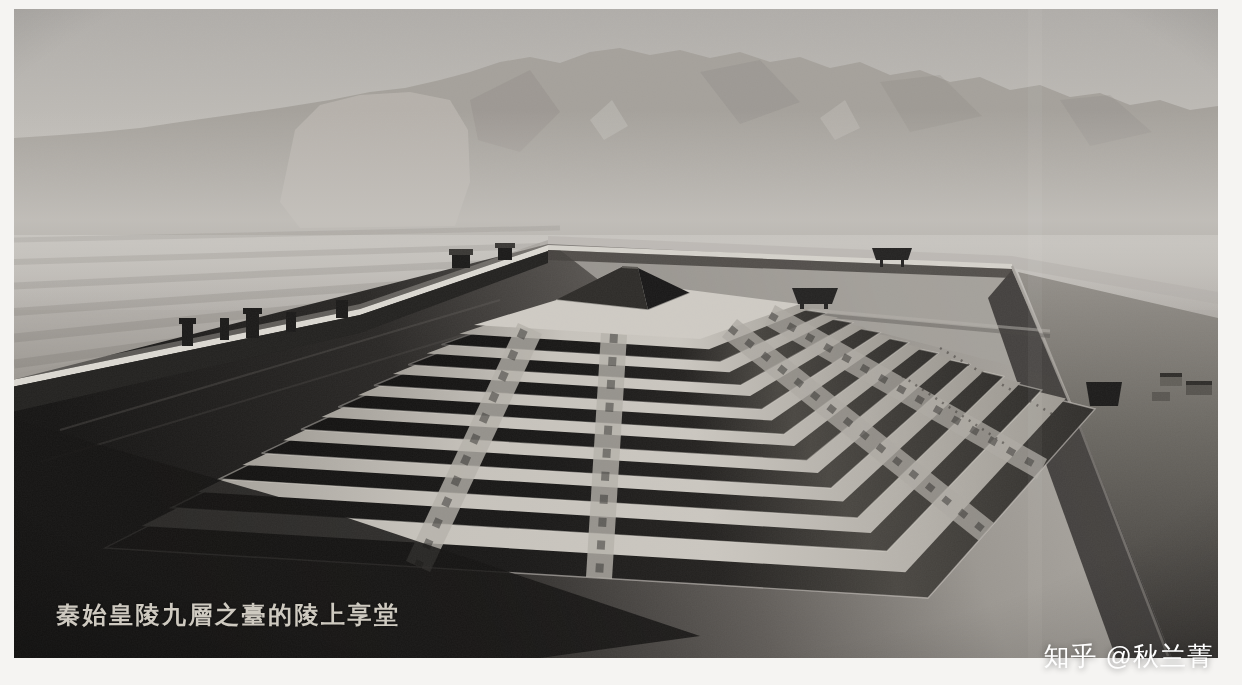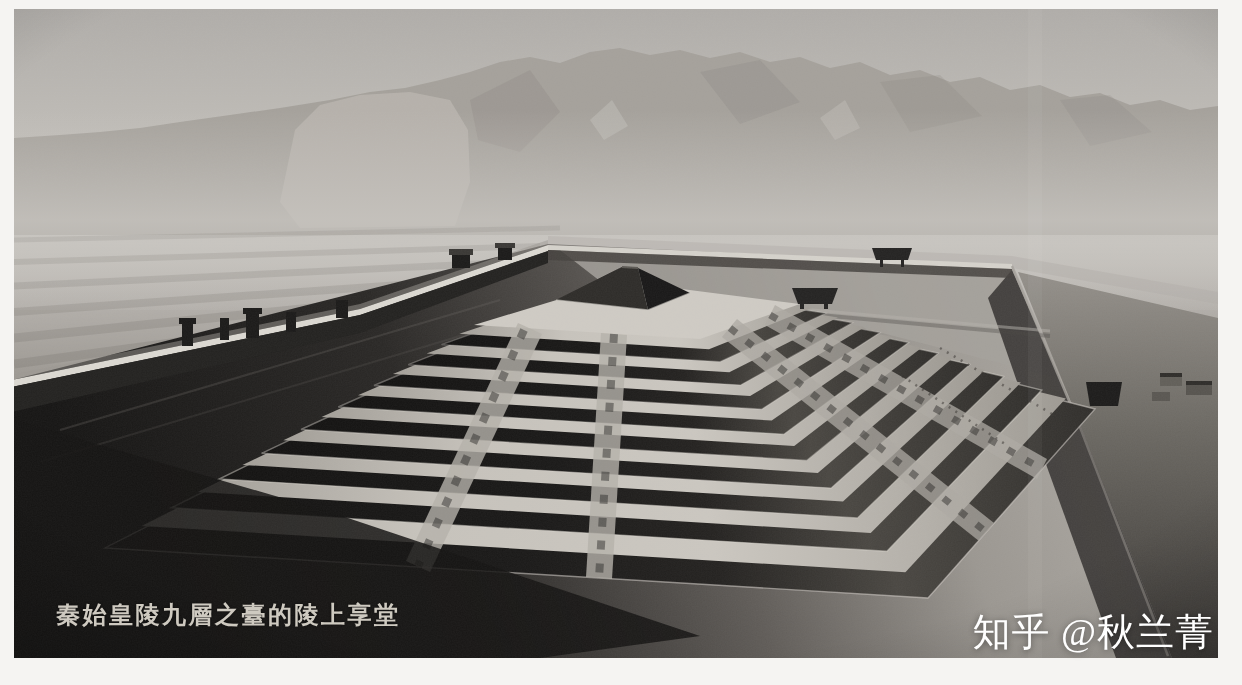--- a/index.html
+++ b/index.html
@@ -19,23 +19,23 @@
     position:absolute;left:56px;top:601px;width:420px;
     font-family:"DejaVu Serif",serif;
     font-size:24px;letter-spacing:2.5px;line-height:1.2;
     color:var(--caption-color,#ded9cf);
     opacity:.92;
     text-shadow:0 0 3px rgba(0,0,0,.6);
     white-space:nowrap;
     font-weight:bold;
   }
   .watermark{
-    position:absolute;top:607px;right:28px;
-    font-family:Liberation Serif, serif;
-    font-size:38px;letter-spacing:1px;font-weight:400;
+    position:absolute;top:639px;right:28px;
+    font-family:Liberation Sans, sans-serif;
+    font-size:26px;letter-spacing:1px;font-weight:400;
     color:var(--watermark-color,#ffffff);
     text-shadow:0 1px 6px rgba(0,0,0,.45);
     white-space:nowrap;
   }
 </style>
 </head>
 <body>
 
 <div class="photo-frame">
 <svg viewBox="14 9 1204 649" xmlns="http://www.w3.org/2000/svg">

